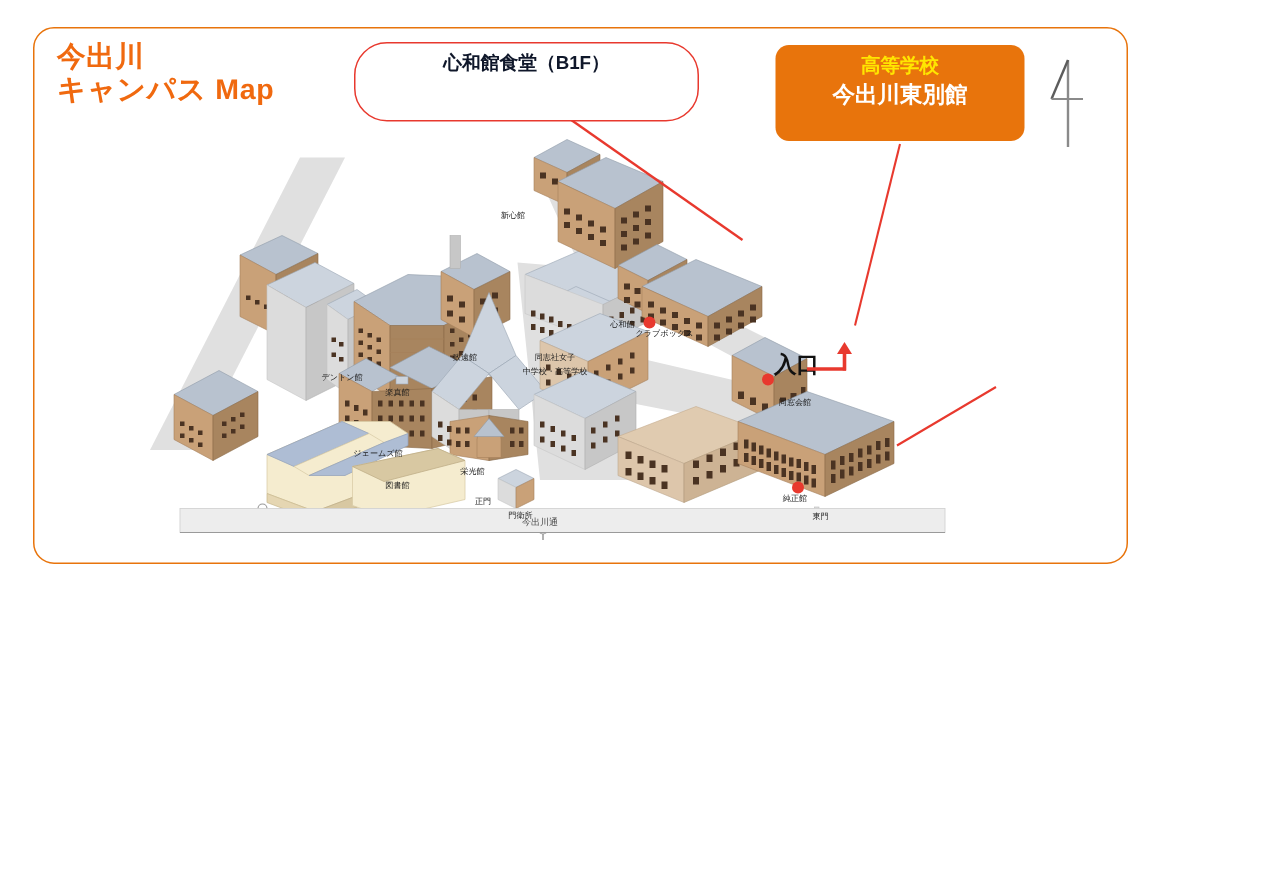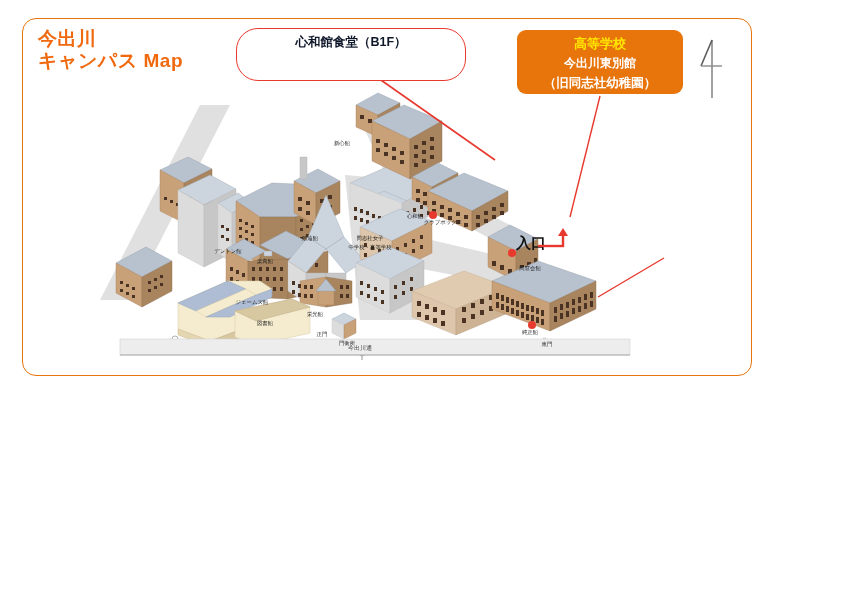--- a/index.html
+++ b/index.html
@@ -19,21 +19,21 @@
   .map{position:absolute;left:60px;top:85px;width:640px;height:275px;}
 
   
   .callout{position:absolute;border:1.5px solid #e8392e;border-radius:22px;background:#fff;color:#0f172a;font-weight:bold;text-align:center;white-space:nowrap;}
   #co-shinwa{left:236px;top:28px;width:228px;height:48px;padding-top:3px;}
   #co-shinwa div{font-size:12.5px;line-height:21px;}
   #co-conv{left:600px;top:232px;width:220px;height:27px;line-height:27px;font-size:13px;}
 
   .orangebox{position:absolute;left:517px;top:30px;width:166px;height:64px;background:#e8740c;border-radius:9px;text-align:center;padding-top:4px;box-sizing:border-box;}
   .orangebox .l1{color:#ffe600;font-weight:bold;font-size:13px;line-height:19px;}
-  .orangebox .l2{color:#ffffff;font-weight:bold;font-size:12px;line-height:21px;}
+  .orangebox .l2{color:#ffffff;font-weight:bold;font-size:15px;line-height:21px;}
   .orangebox .l3{color:#ffffff;font-weight:bold;font-size:12.5px;line-height:18px;}
 
   .entrance{position:absolute;left:516px;top:234px;color:#111;font-weight:bold;font-size:15px;}
 
   svg{display:block;}
   .lbl{font-family:"Liberation Sans","DejaVu Sans",sans-serif;font-size:5.4px;fill:#1a1a1a;}
   .lbl-road{font-size:6px;fill:#444;}
 </style>
 </head>
 <body>
@@ -560,17 +560,16 @@
     <polygon points="27,0 32,8 22,8" fill="#e8392e"></polygon>
   </svg>
 
   <div class="callout" id="co-shinwa">
     <div>心和館食堂（B1F）</div>
   </div>
 
   <div class="orangebox">
     <div class="l1">高等学校</div>
     <div class="l2">今出川東別館</div>
-    <div class="l3">（旧同志社幼稚園）</div>
   </div>
 
 
 </div>
 
 </body></html>

